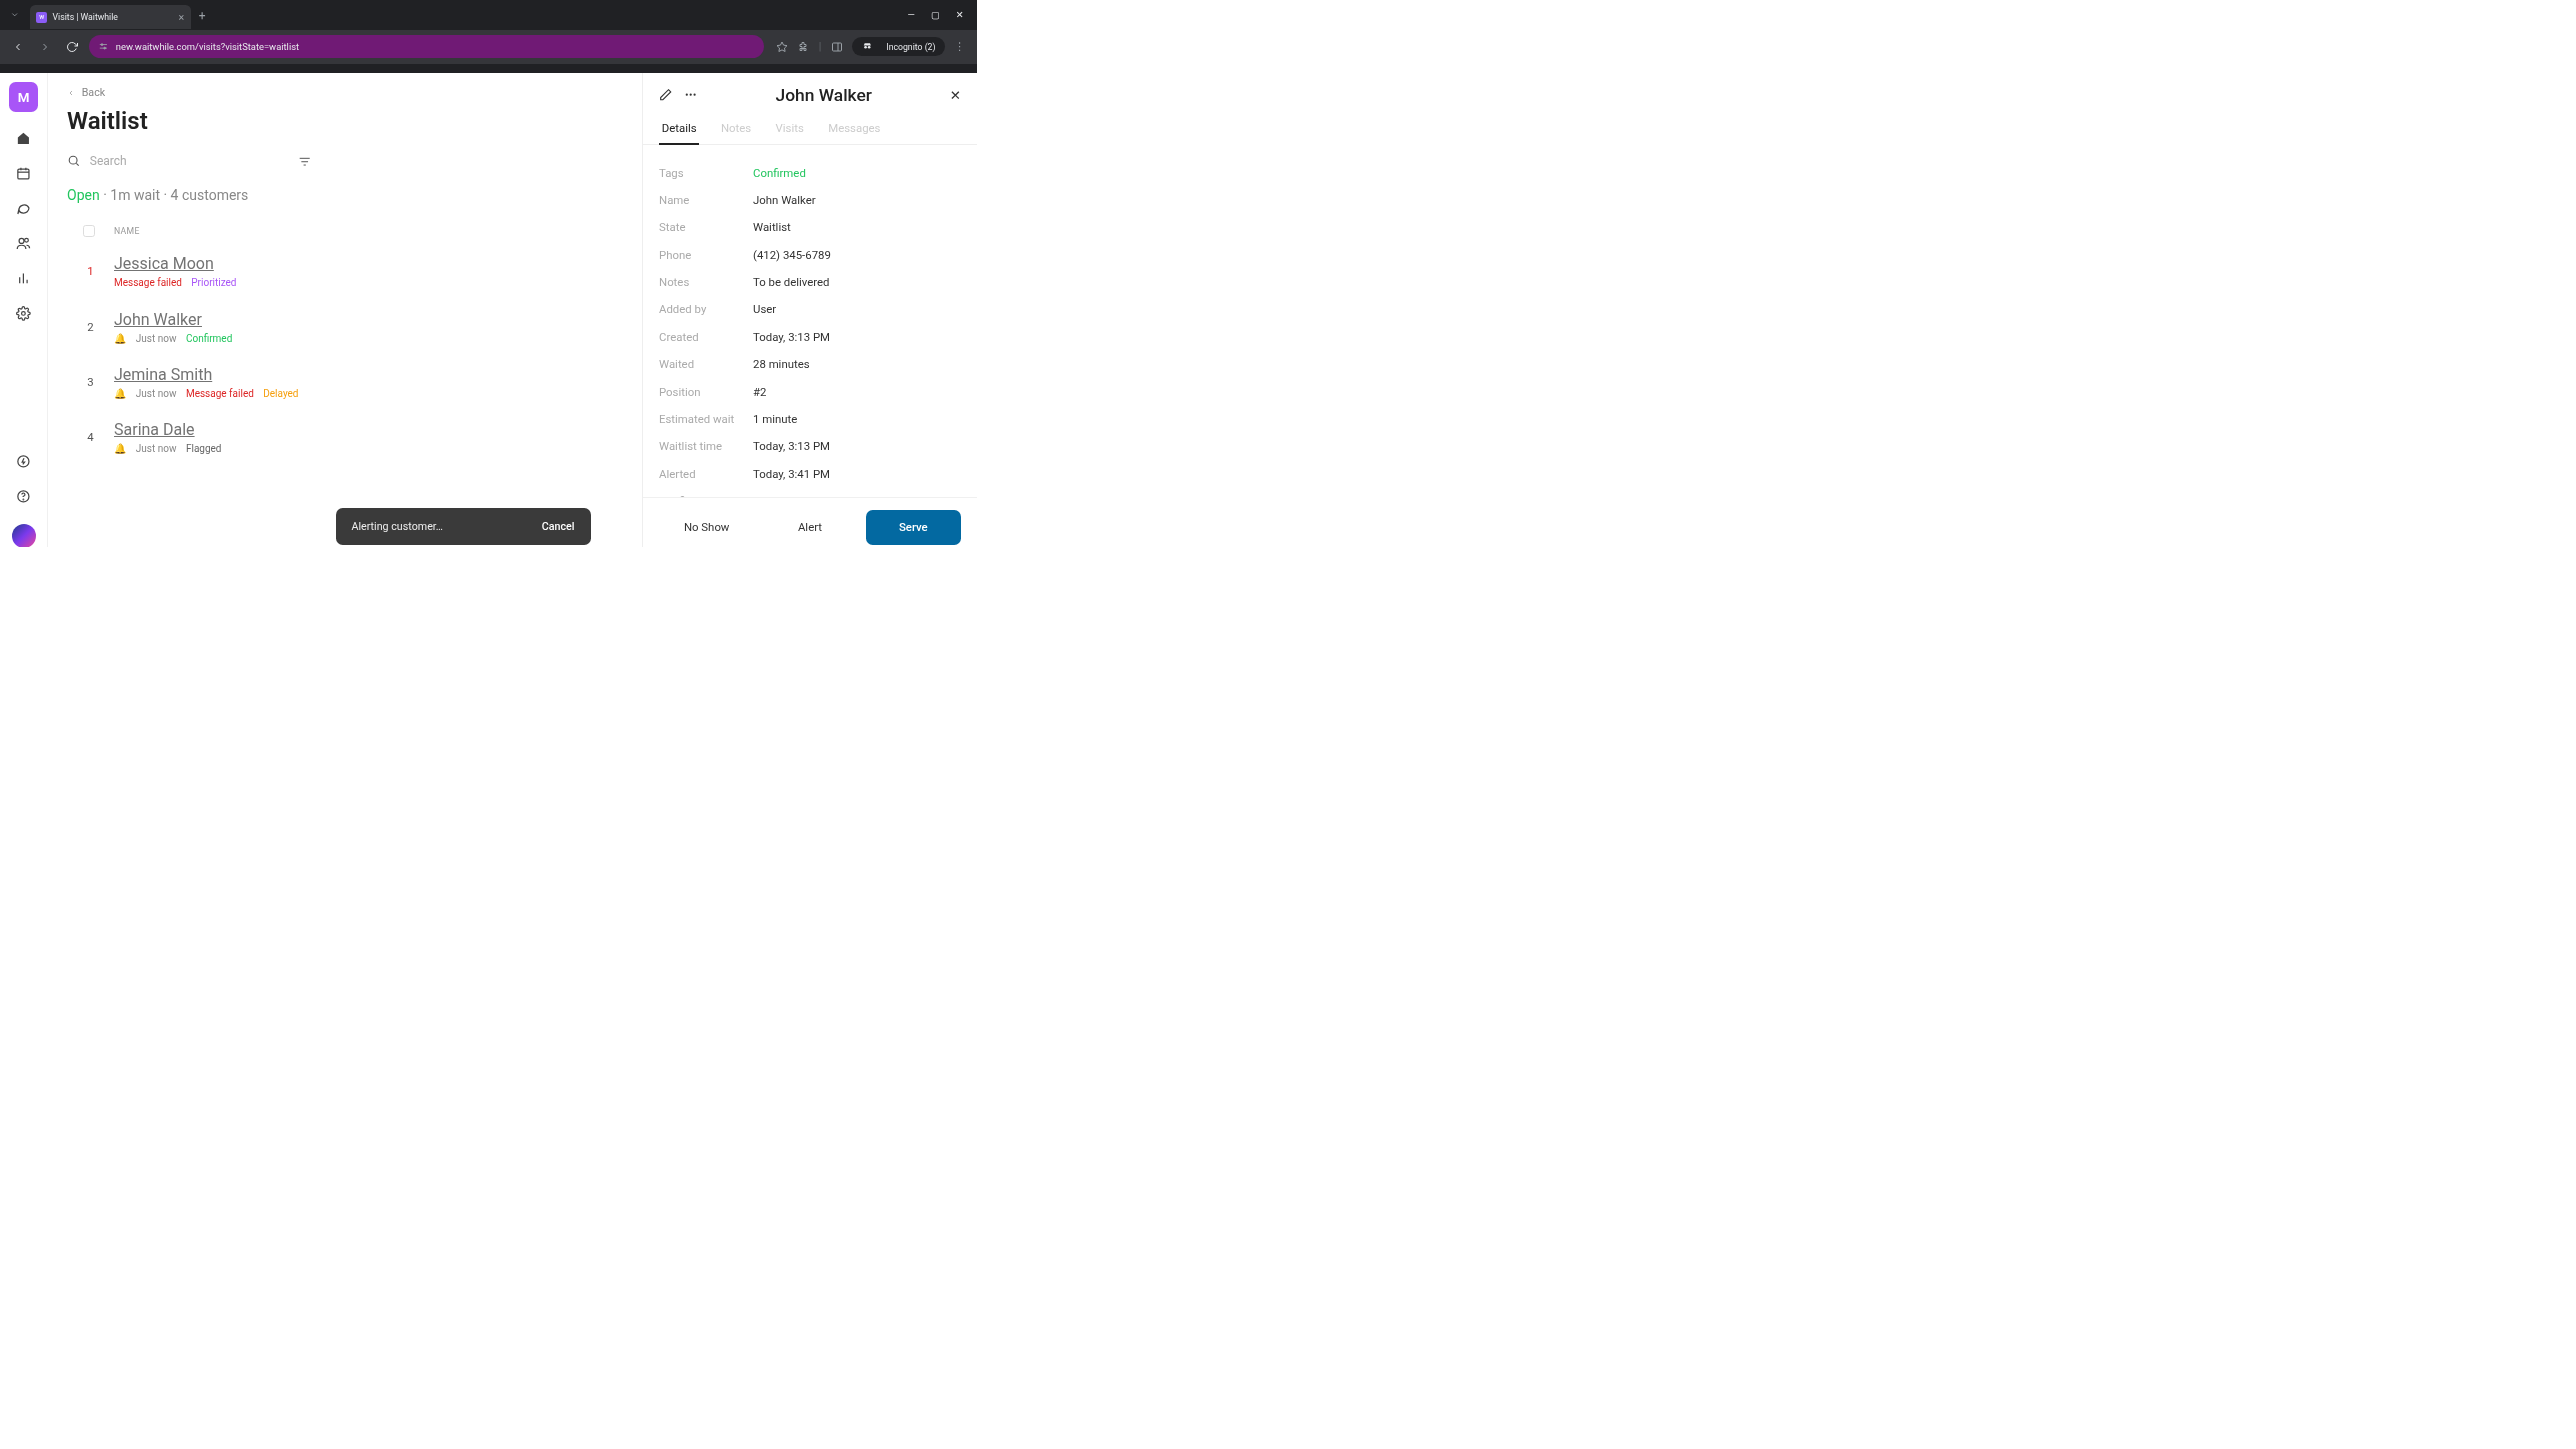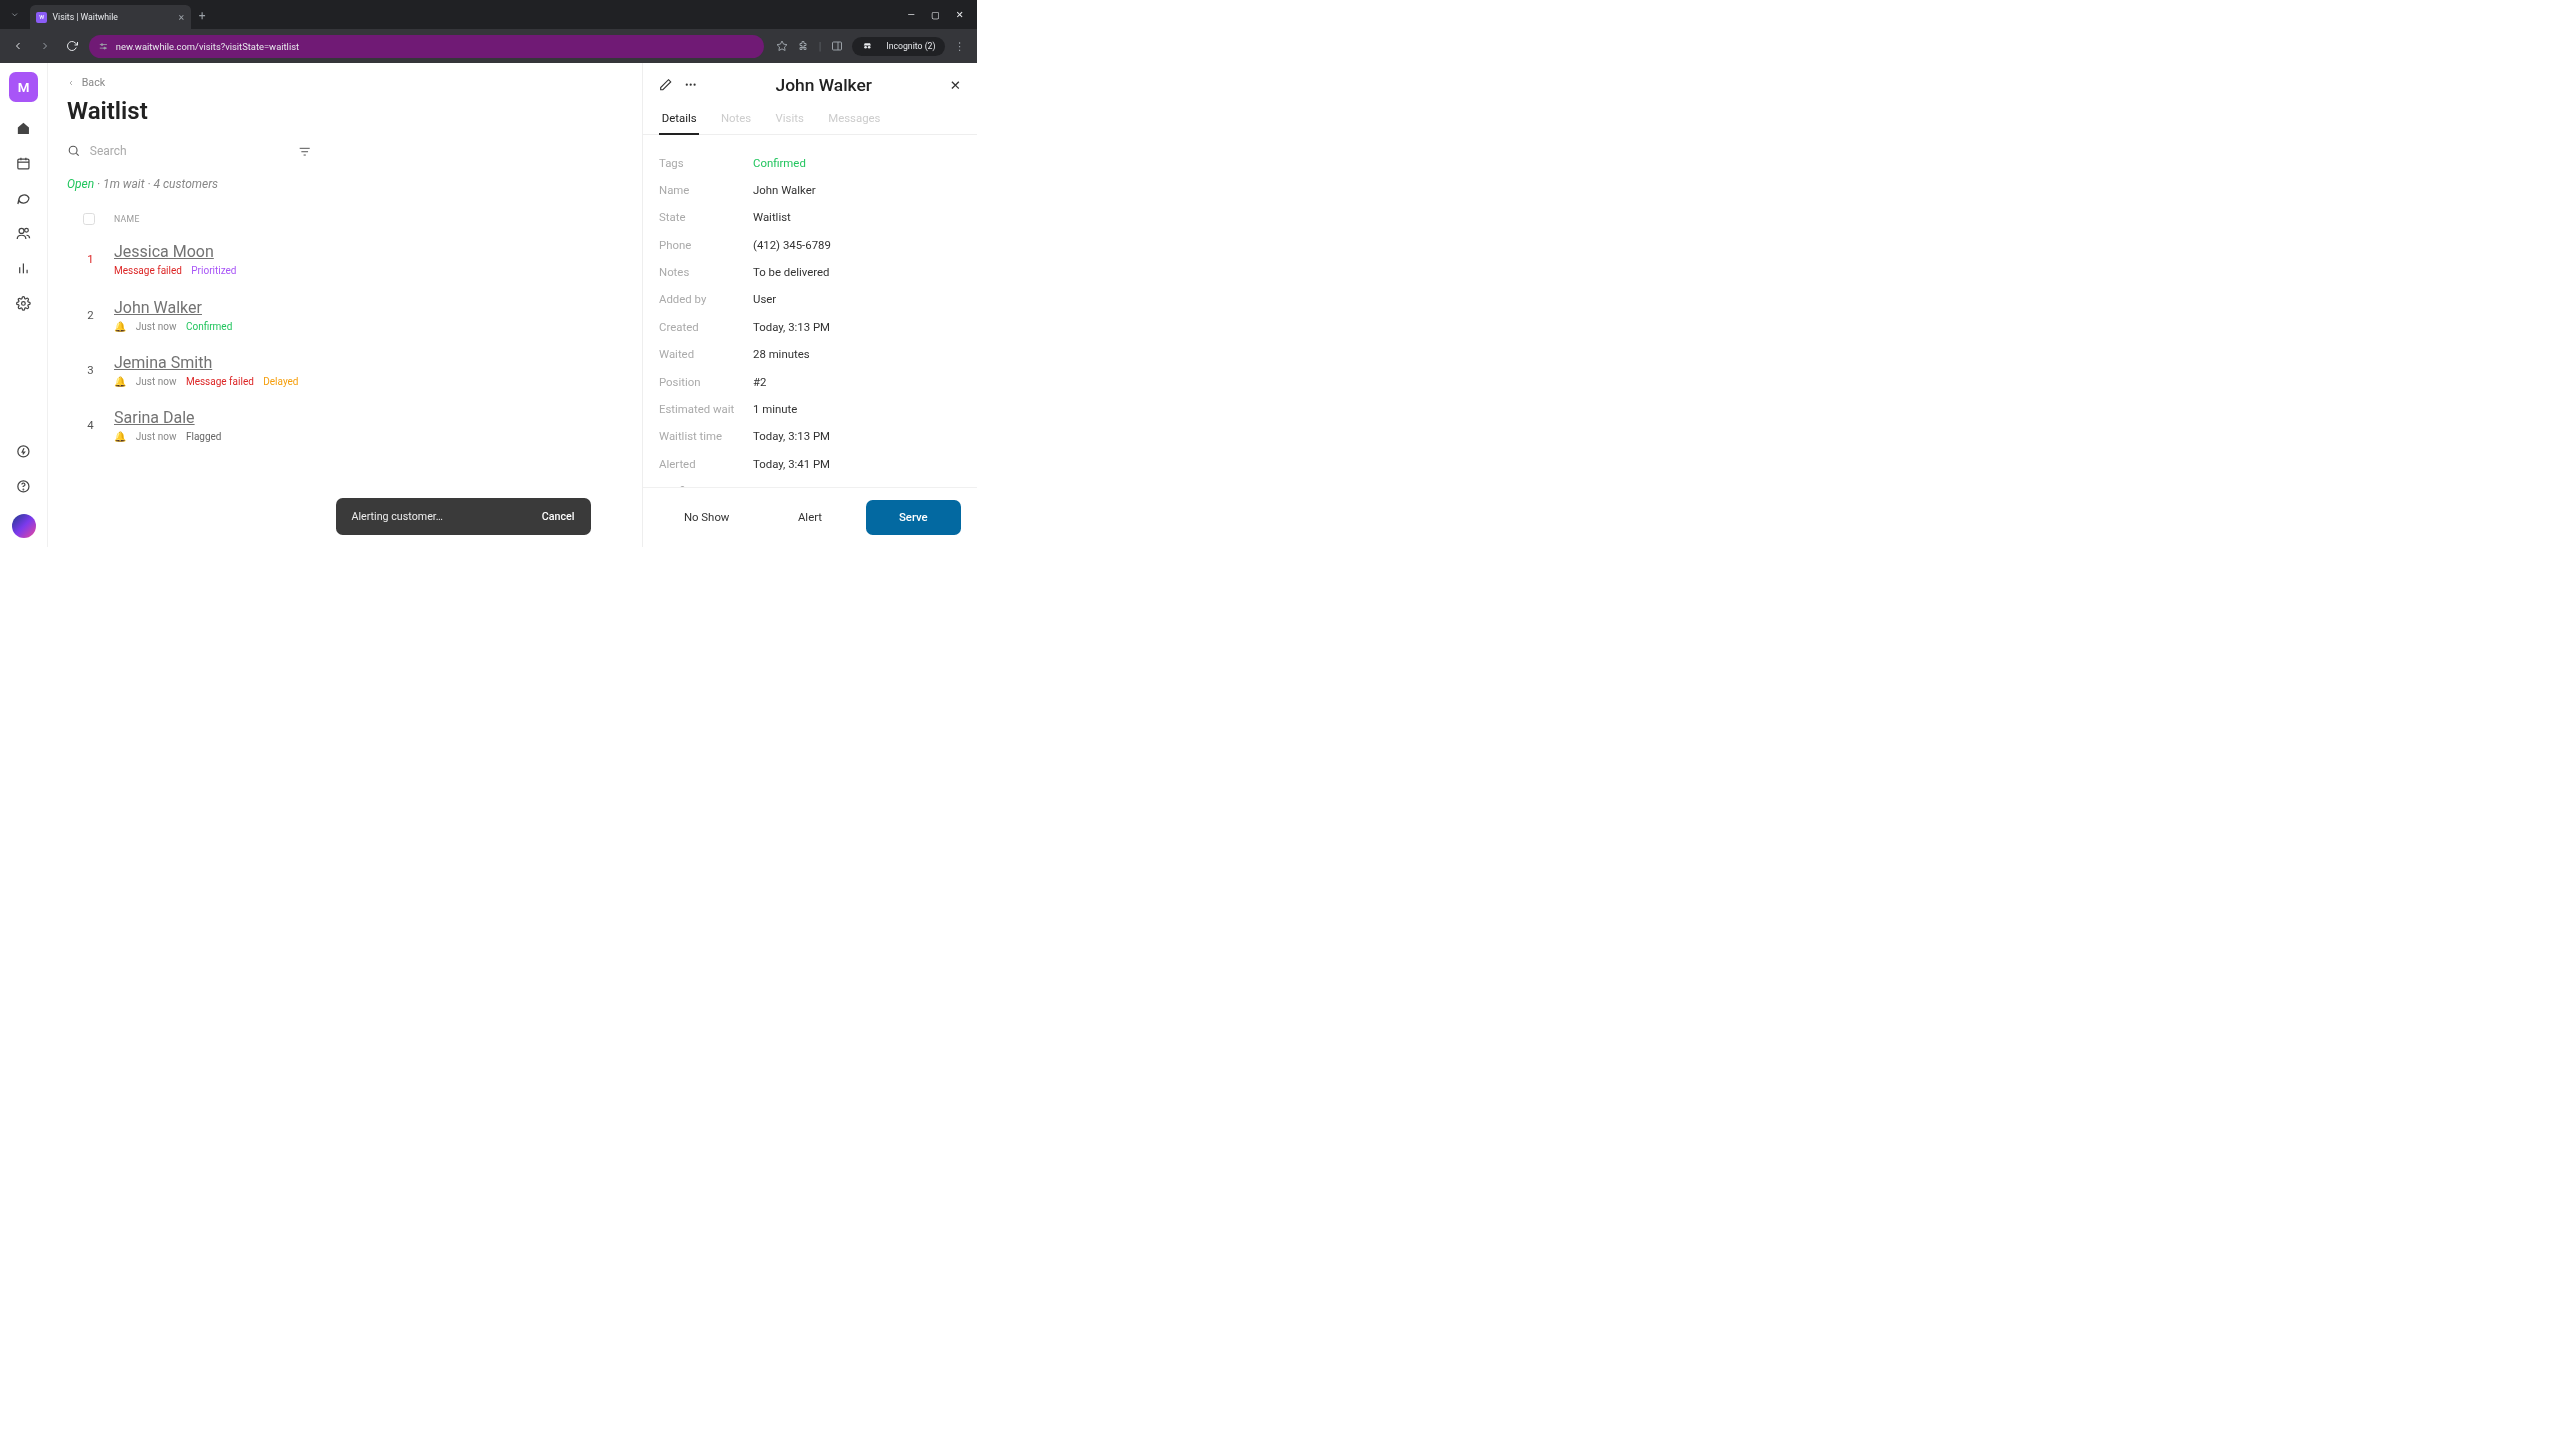--- a/index.html
+++ b/index.html
@@ -1,19 +1,19 @@
 <!DOCTYPE html>
 <html style="font-size:10.7px"><head>
 <meta charset="utf-8">
 <style>
 * { margin: 0; padding: 0; box-sizing: border-box; font-family: -apple-system, BlinkMacSystemFont, 'Segoe UI', Roboto, sans-serif; }
 body { background: #fff; overflow: hidden; width: 977px; height: 547px; position: relative; }
 
 
-.browser-chrome { background: #202124; height: 63px; display: flex; flex-direction: column; }
+.browser-chrome { background: #202124; height: 73px; display: flex; flex-direction: column; }
 .tab-bar { height: 29.5px; display: flex; align-items: center; padding: 0 5.4px; }
 .tab-dropdown { width: 19px; height: 19px; display: flex; align-items: center; justify-content: center; color: #9aa0a6; border-radius: 50%; margin-right: 5.4px; }
 .tab { background: #35363a; border-radius: 5.4px 5.4px 0 0; height: 24px; display: flex; align-items: center; padding: 0 6.7px; min-width: 161px; margin-top: 5.4px; }
 .tab .favicon { width: 10.7px; height: 10.7px; background: #8b5cf6; border-radius: 2px; margin-right: 5.4px; display:flex; align-items:center; justify-content:center; color:#fff; font-size:6.7px; }
 .tab .tab-title { color: #e8eaed; font-size: 8.7px; flex: 1; }
 .tab .tab-close { color: #9aa0a6; font-size: 10.7px; margin-left: 5.4px; }
 .new-tab { color: #9aa0a6; font-size: 12px; margin-left: 8px; margin-top: 2.7px; }
 .window-controls { margin-left: auto; display: flex; gap: 16px; color: #e8eaed; padding-right: 8px; }
 .window-controls span { font-size: 9.4px; }
 
@@ -34,21 +34,21 @@
 .sidebar-avatar { width: 24px; height: 24px; border-radius: 50%; background: linear-gradient(135deg,#1e3a8a,#7c3aed,#ec4899); margin-bottom: 9.4px; }
 
 .main { flex: 1; padding: 13.4px 0 0 19px; position: relative; }
 .back-link { display: flex; align-items: center; gap: 6.7px; color: #888; font-size: 10.7px; margin-bottom: 8px; }
 .page-title { font-size: 24px; font-weight: 600; color: #222; margin-bottom: 19px; }
 
 .search-row { display: flex; align-items: center; gap: 10.7px; margin-bottom: 19px; }
 .search-box { display: flex; align-items: flex-start; gap: 9.4px; color: #aaa; font-size: 12px; }
 .filter-icon { margin-left: 161px; color: #666; }
 
-.status-line { font-size: 12px; color: #888; margin-bottom: 14.8px; font-style: italic; }
+.status-line { font-size: 14px; color: #888; margin-bottom: 14.8px; }
 .status-open { color: #22c55e; }
 
 .table-header { display: flex; align-items: center; padding: 6.7px 0; color: #999; font-size: 8.7px; letter-spacing: 0.3px; }
 .col-check { width: 47px; padding-left: 16px; }
 .checkbox { width: 12px; height: 12px; border: 1px solid #ddd; border-radius: 2.7px; }
 .col-name { flex: 1; }
 .col-booking { width: 121px; }
 .col-waited { width: 47px; }
 
 .row { display: flex; align-items: center; padding: 10.7px 0; }

